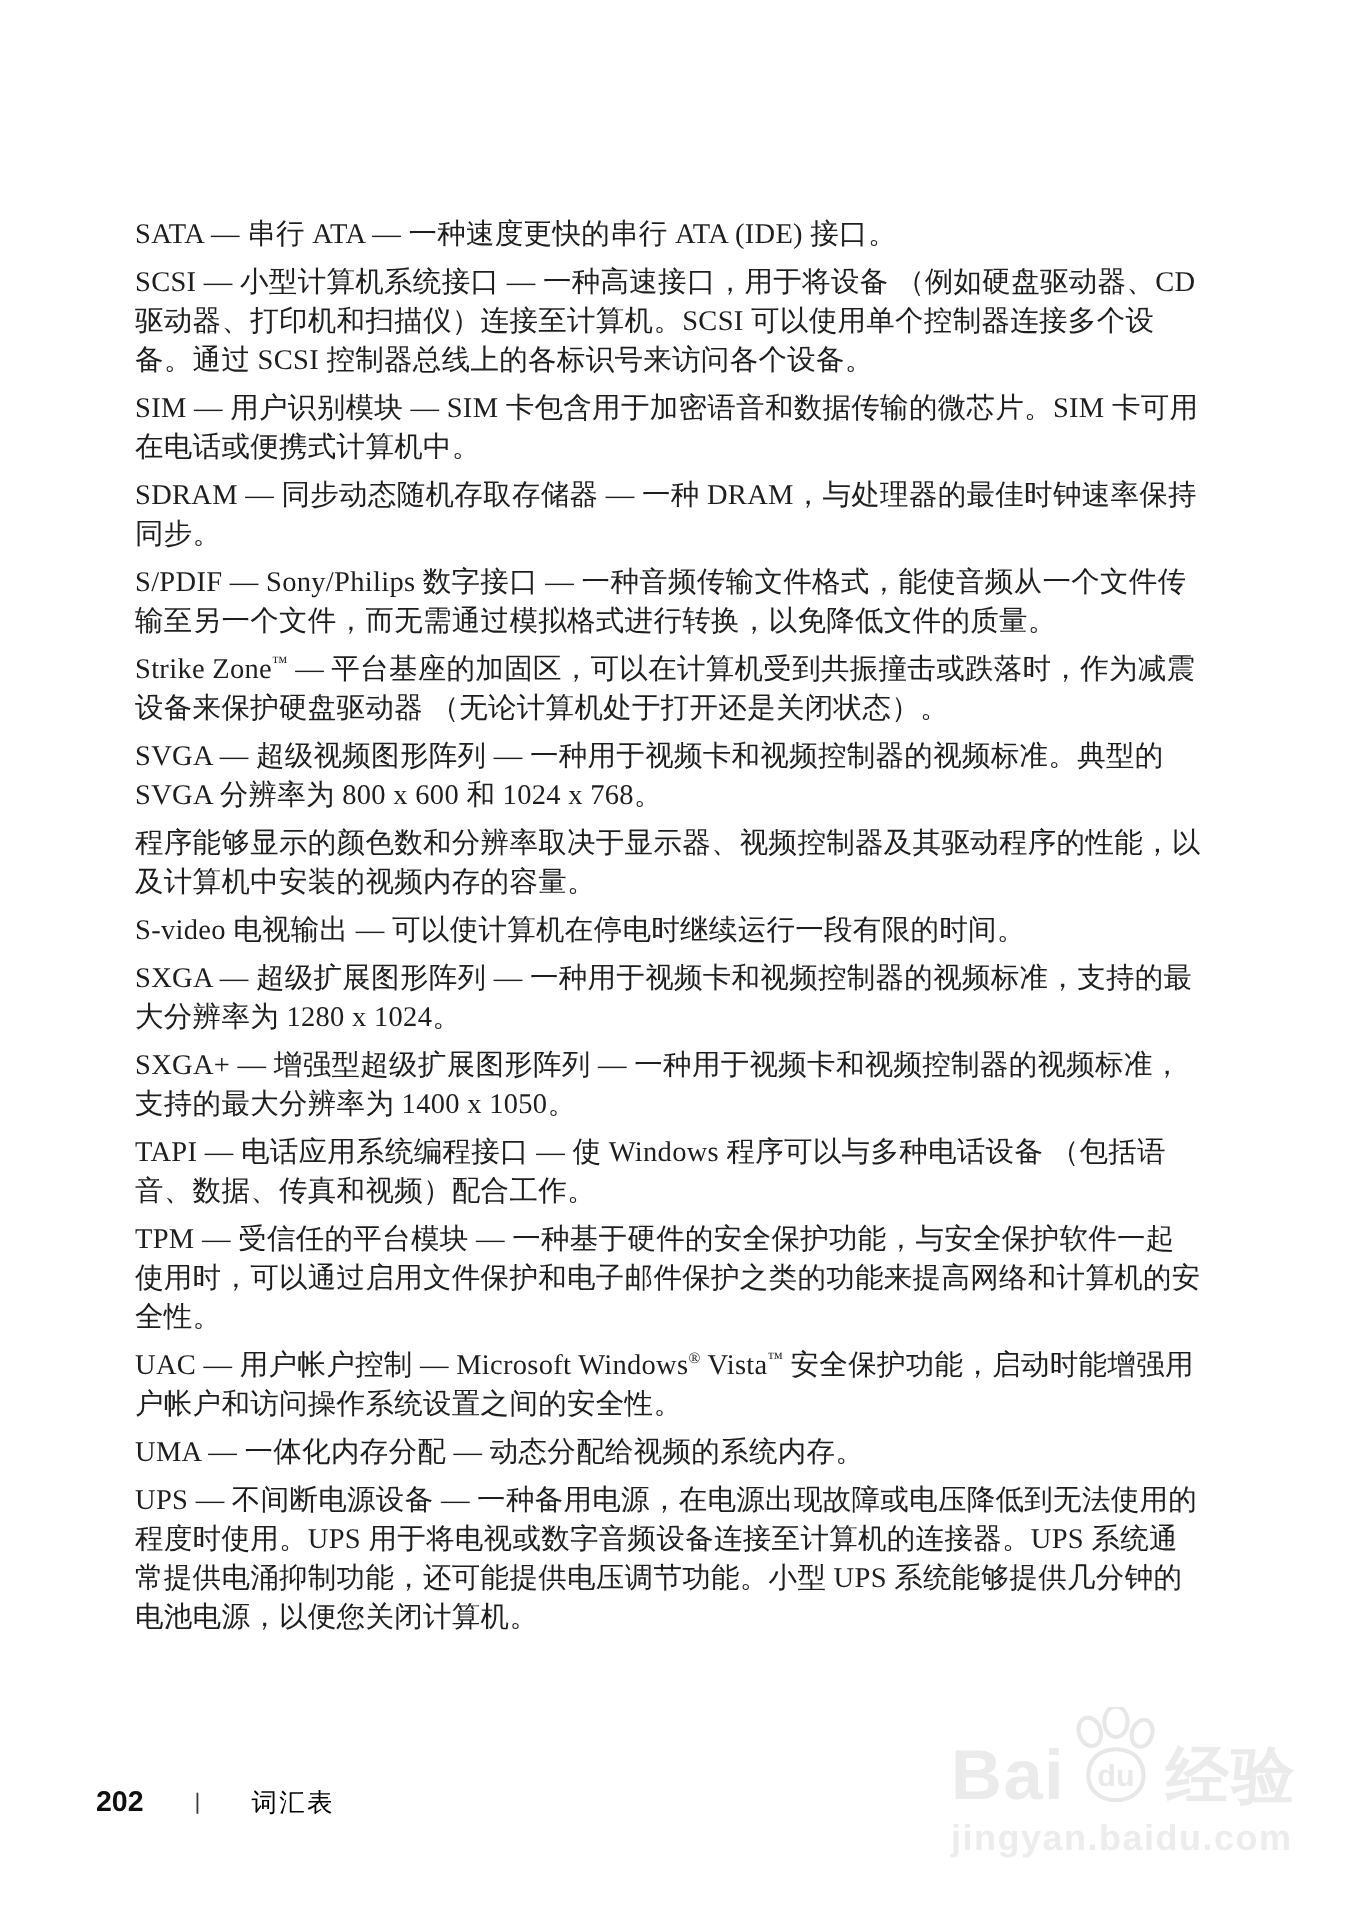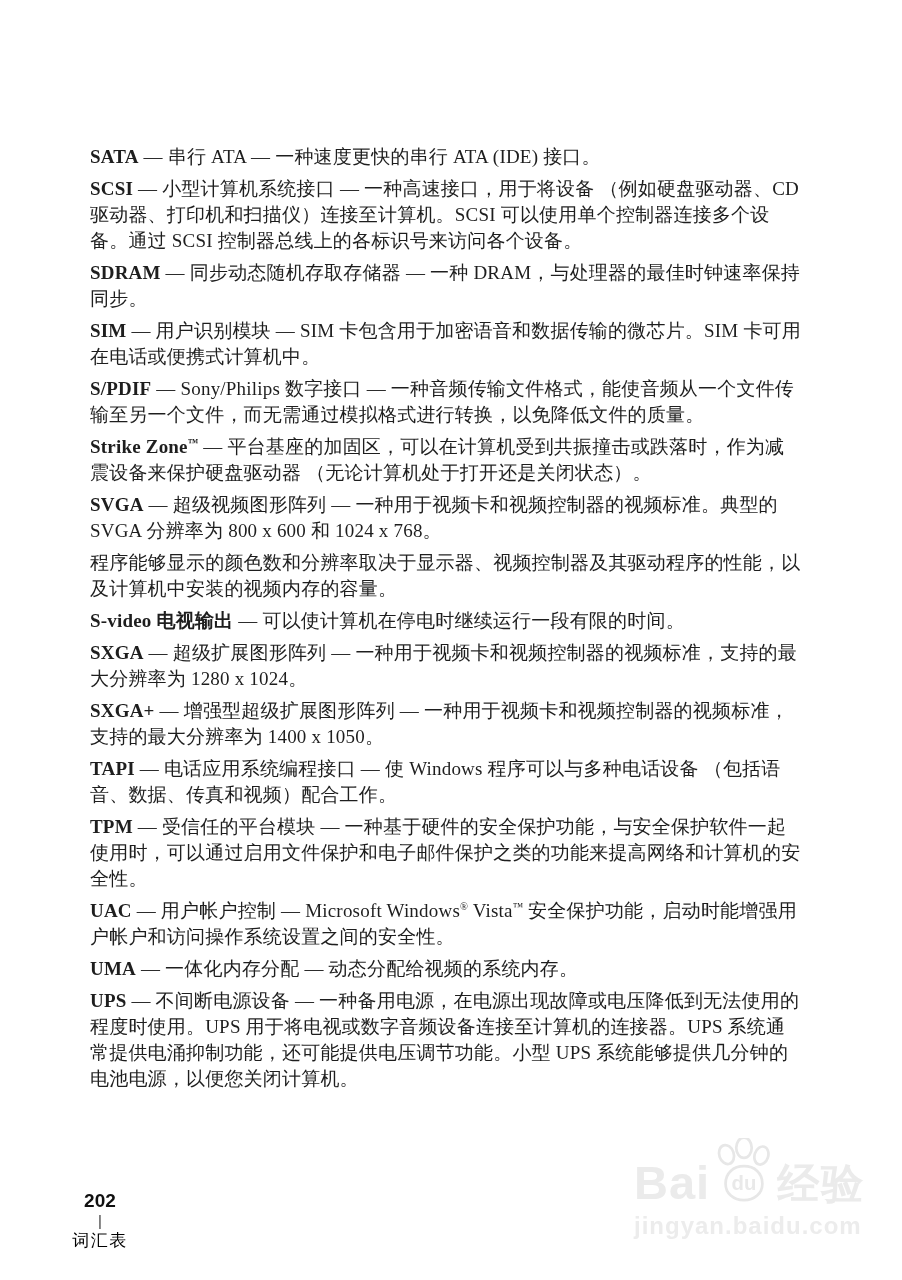--- a/index.html
+++ b/index.html
@@ -15,30 +15,29 @@
     left:90px; top:144px;
     width:712px;
   }
   .entry {
     font-size:19px;
     line-height:26px;
     letter-spacing:0.2px;
     margin-bottom:6px;
     text-align:left;
   }
-  .entry .term { font-weight:700; }
+  .entry .term { font-weight:400; }
   .entry sup { font-size:0.55em; vertical-align:super; line-height:0; }
 
   .footer {
     position:absolute;
     left:64px; top:1190px;
     display:flex;
     align-items:center;
     font-family:"Liberation Sans","DejaVu Sans",sans-serif;
-    flex-direction:column;
   }
   .pagenum { font-size:19px; font-weight:700; color:#101010; }
   .sep     { margin:0 34px; font-size:15px; color:#3a3a3a; }
   .section { font-size:17px; color:#000000; letter-spacing:1.5px; }
 
   .watermark {
     position:absolute;
     left:634px; top:1138px;
     user-select:none;
     font-family:"Liberation Sans","DejaVu Sans",sans-serif;
@@ -60,22 +59,22 @@
   }
 </style>
 </head>
 <body>
 
 <div class="page">
 
   <main class="content">
       <p class="entry"><b class="term">SATA</b><span> — 串行 ATA — 一种速度更快的串行 ATA (IDE) 接口。</span></p>
       <p class="entry"><b class="term">SCSI</b><span> — 小型计算机系统接口 — 一种高速接口，用于将设备 （例如硬盘驱动器、CD 驱动器、打印机和扫描仪）连接至计算机。SCSI 可以使用单个控制器连接多个设备。通过 SCSI 控制器总线上的各标识号来访问各个设备。</span></p>
+      <p class="entry"><b class="term">SIM</b><span> — 用户识别模块 — SIM 卡包含用于加密语音和数据传输的微芯片。SIM 卡可用在电话或便携式计算机中。</span></p>
       <p class="entry"><b class="term">SDRAM</b><span> — 同步动态随机存取存储器 — 一种 DRAM，与处理器的最佳时钟速率保持同步。</span></p>
-      <p class="entry"><b class="term">SIM</b><span> — 用户识别模块 — SIM 卡包含用于加密语音和数据传输的微芯片。SIM 卡可用在电话或便携式计算机中。</span></p>
       <p class="entry"><b class="term">S/PDIF</b><span> — Sony/Philips 数字接口 — 一种音频传输文件格式，能使音频从一个文件传输至另一个文件，而无需通过模拟格式进行转换，以免降低文件的质量。</span></p>
       <p class="entry"><b class="term">Strike Zone<sup>™</sup></b><span> — 平台基座的加固区，可以在计算机受到共振撞击或跌落时，作为减震设备来保护硬盘驱动器 （无论计算机处于打开还是关闭状态）。</span></p>
       <p class="entry"><b class="term">SVGA</b><span> — 超级视频图形阵列 — 一种用于视频卡和视频控制器的视频标准。典型的 SVGA 分辨率为 800 x 600 和 1024 x 768。</span></p>
       <p class="entry"><span>程序能够显示的颜色数和分辨率取决于显示器、视频控制器及其驱动程序的性能，以及计算机中安装的视频内存的容量。</span></p>
       <p class="entry"><b class="term">S-video 电视输出</b><span> — 可以使计算机在停电时继续运行一段有限的时间。</span></p>
       <p class="entry"><b class="term">SXGA</b><span> — 超级扩展图形阵列 — 一种用于视频卡和视频控制器的视频标准，支持的最大分辨率为 1280 x 1024。</span></p>
       <p class="entry"><b class="term">SXGA+</b><span> — 增强型超级扩展图形阵列 — 一种用于视频卡和视频控制器的视频标准，支持的最大分辨率为 1400 x 1050。</span></p>
       <p class="entry"><b class="term">TAPI</b><span> — 电话应用系统编程接口 — 使 Windows 程序可以与多种电话设备 （包括语音、数据、传真和视频）配合工作。</span></p>
       <p class="entry"><b class="term">TPM</b><span> — 受信任的平台模块 — 一种基于硬件的安全保护功能，与安全保护软件一起使用时，可以通过启用文件保护和电子邮件保护之类的功能来提高网络和计算机的安全性。</span></p>
       <p class="entry"><b class="term">UAC</b><span> — 用户帐户控制 — Microsoft Windows<sup>®</sup> Vista<sup>™</sup> 安全保护功能，启动时能增强用户帐户和访问操作系统设置之间的安全性。</span></p>

